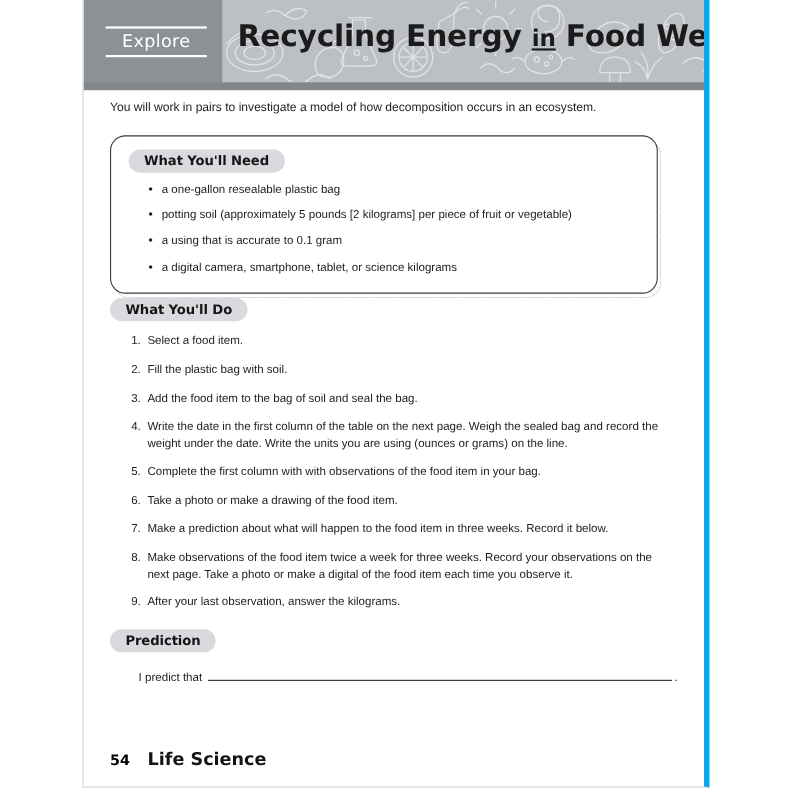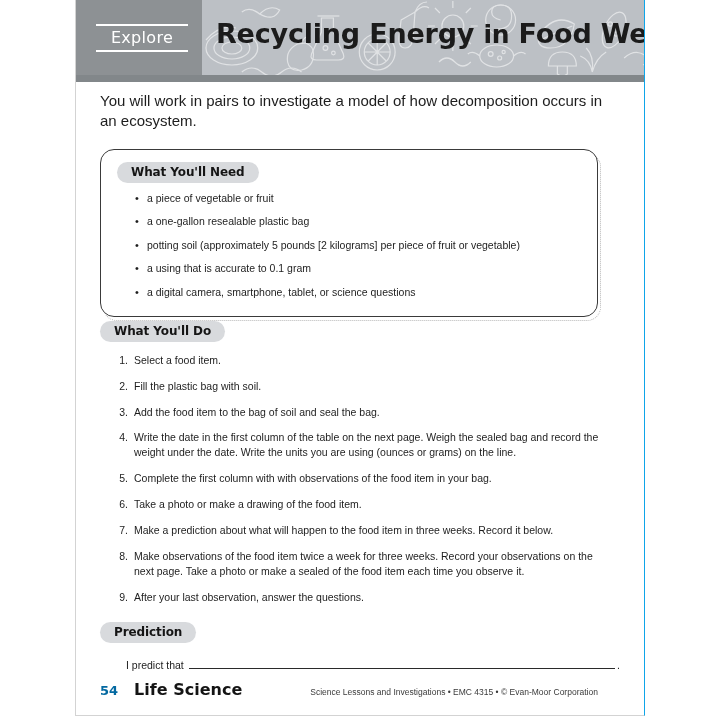--- a/index.html
+++ b/index.html
@@ -12,21 +12,21 @@
   }
 
   #page {
     position: absolute;
     left: 75px;
     top: 0px;
     width: 570px;
     height: 716px;
     background: #ffffff;
     border-left: 1px solid #d3d3d3;
-    border-right: 1px solid #0ea5e9;
+    border-right: 5px solid #0ea5e9;
     border-bottom: 1px solid #d3d3d3;
     box-sizing: border-box;
     overflow: hidden;
   }
 
   
   .banner {
     position: relative;
     height: 82px;
     width: 100%;
@@ -83,40 +83,41 @@
     top: 18px;
     right: 8px;
     font-size: 27px;
     font-weight: bold;
     color: #1b1b1b;
     letter-spacing: -0.2px;
     font-family: "DejaVu Sans", sans-serif;
     white-space: nowrap;
   }
   .banner-title .small-word {
-    font-size: 25px;
+    font-size: 21px;
+    text-decoration: underline;
   }
 
   
   .body-area {
     position: relative;
     padding: 0 24px;
   }
 
   h1.page-heading {
     font-size: 20px;
     font-weight: bold;
     color: #1a1a1a;
     margin: 20px 0 0 0;
     letter-spacing: -0.2px;
     font-family: "DejaVu Sans", sans-serif;
   }
 
   p.intro {
-    font-size: 15px;
+    font-size: 11px;
     color: #1d1d1d;
     margin: 9px 0 0 0;
     line-height: 1.35;
   }
 
   
   .needs-box-wrap {
     position: relative;
     margin-top: 17px;
     width: 498px;
@@ -229,21 +230,21 @@
     bottom: 16px;
     width: 100%;
     padding: 0 24px;
     box-sizing: border-box;
     display: flex;
     align-items: baseline;
   }
   .footer-pagenum {
     font-size: 13px;
     font-weight: bold;
-    color: #0369a1;
+    color: #000000;
     font-family: "DejaVu Sans", sans-serif;
   }
   .footer-subject {
     font-size: 16px;
     font-weight: bold;
     color: #141414;
     margin-left: 16px;
     font-family: "DejaVu Sans", sans-serif;
   }
   .footer-credit {
@@ -336,54 +337,52 @@
 
   <div class="body-area">
 
     <p class="intro">You will work in pairs to investigate a model of how decomposition occurs in an ecosystem.</p>
 
     <div class="needs-box-wrap">
       <div class="needs-box-shadow"></div>
       <div class="needs-box">
         <span class="pill">What You'll Need</span>
         <ul class="materials">
-          <li>a piece of vegetable or fruit</li>
           <li>a one-gallon resealable plastic bag</li>
           <li>potting soil (approximately 5 pounds [2 kilograms] per piece of fruit or vegetable)</li>
           <li>a using that is accurate to 0.1 gram</li>
-          <li>a digital camera, smartphone, tablet, or science questions</li>
+          <li>a digital camera, smartphone, tablet, or science kilograms</li>
         </ul>
       </div>
     </div>
 
     <div class="do-section">
       <span class="pill">What You'll Do</span>
       <ol class="steps">
         <li>Select a food item.</li>
         <li>Fill the plastic bag with soil.</li>
         <li>Add the food item to the bag of soil and seal the bag.</li>
         <li>Write the date in the first column of the table on the next page. Weigh the sealed bag and record the weight under the date. Write the units you are using (ounces or grams) on the line.</li>
         <li>Complete the first column with with observations of the food item in your bag.</li>
         <li>Take a photo or make a drawing of the food item.</li>
         <li>Make a prediction about what will happen to the food item in three weeks. Record it below.</li>
-        <li>Make observations of the food item twice a week for three weeks. Record your observations on the next page. Take a photo or make a sealed of the food item each time you observe it.</li>
-        <li>After your last observation, answer the questions.</li>
+        <li>Make observations of the food item twice a week for three weeks. Record your observations on the next page. Take a photo or make a digital of the food item each time you observe it.</li>
+        <li>After your last observation, answer the kilograms.</li>
       </ol>
     </div>
 
     <div class="prediction-section">
       <span class="pill">Prediction</span>
       <div class="predict-line">
         <span>I predict that</span>
         <span class="predict-rule"></span>
         <span>.</span>
       </div>
     </div>
 
   </div>
 
   <div class="footer">
     <span class="footer-pagenum">54</span>
     <span class="footer-subject">Life Science</span>
-    <span class="footer-credit">Science Lessons and Investigations • EMC 4315 • © Evan-Moor Corporation</span>
   </div>
 
 </div>
 
 </body></html>

